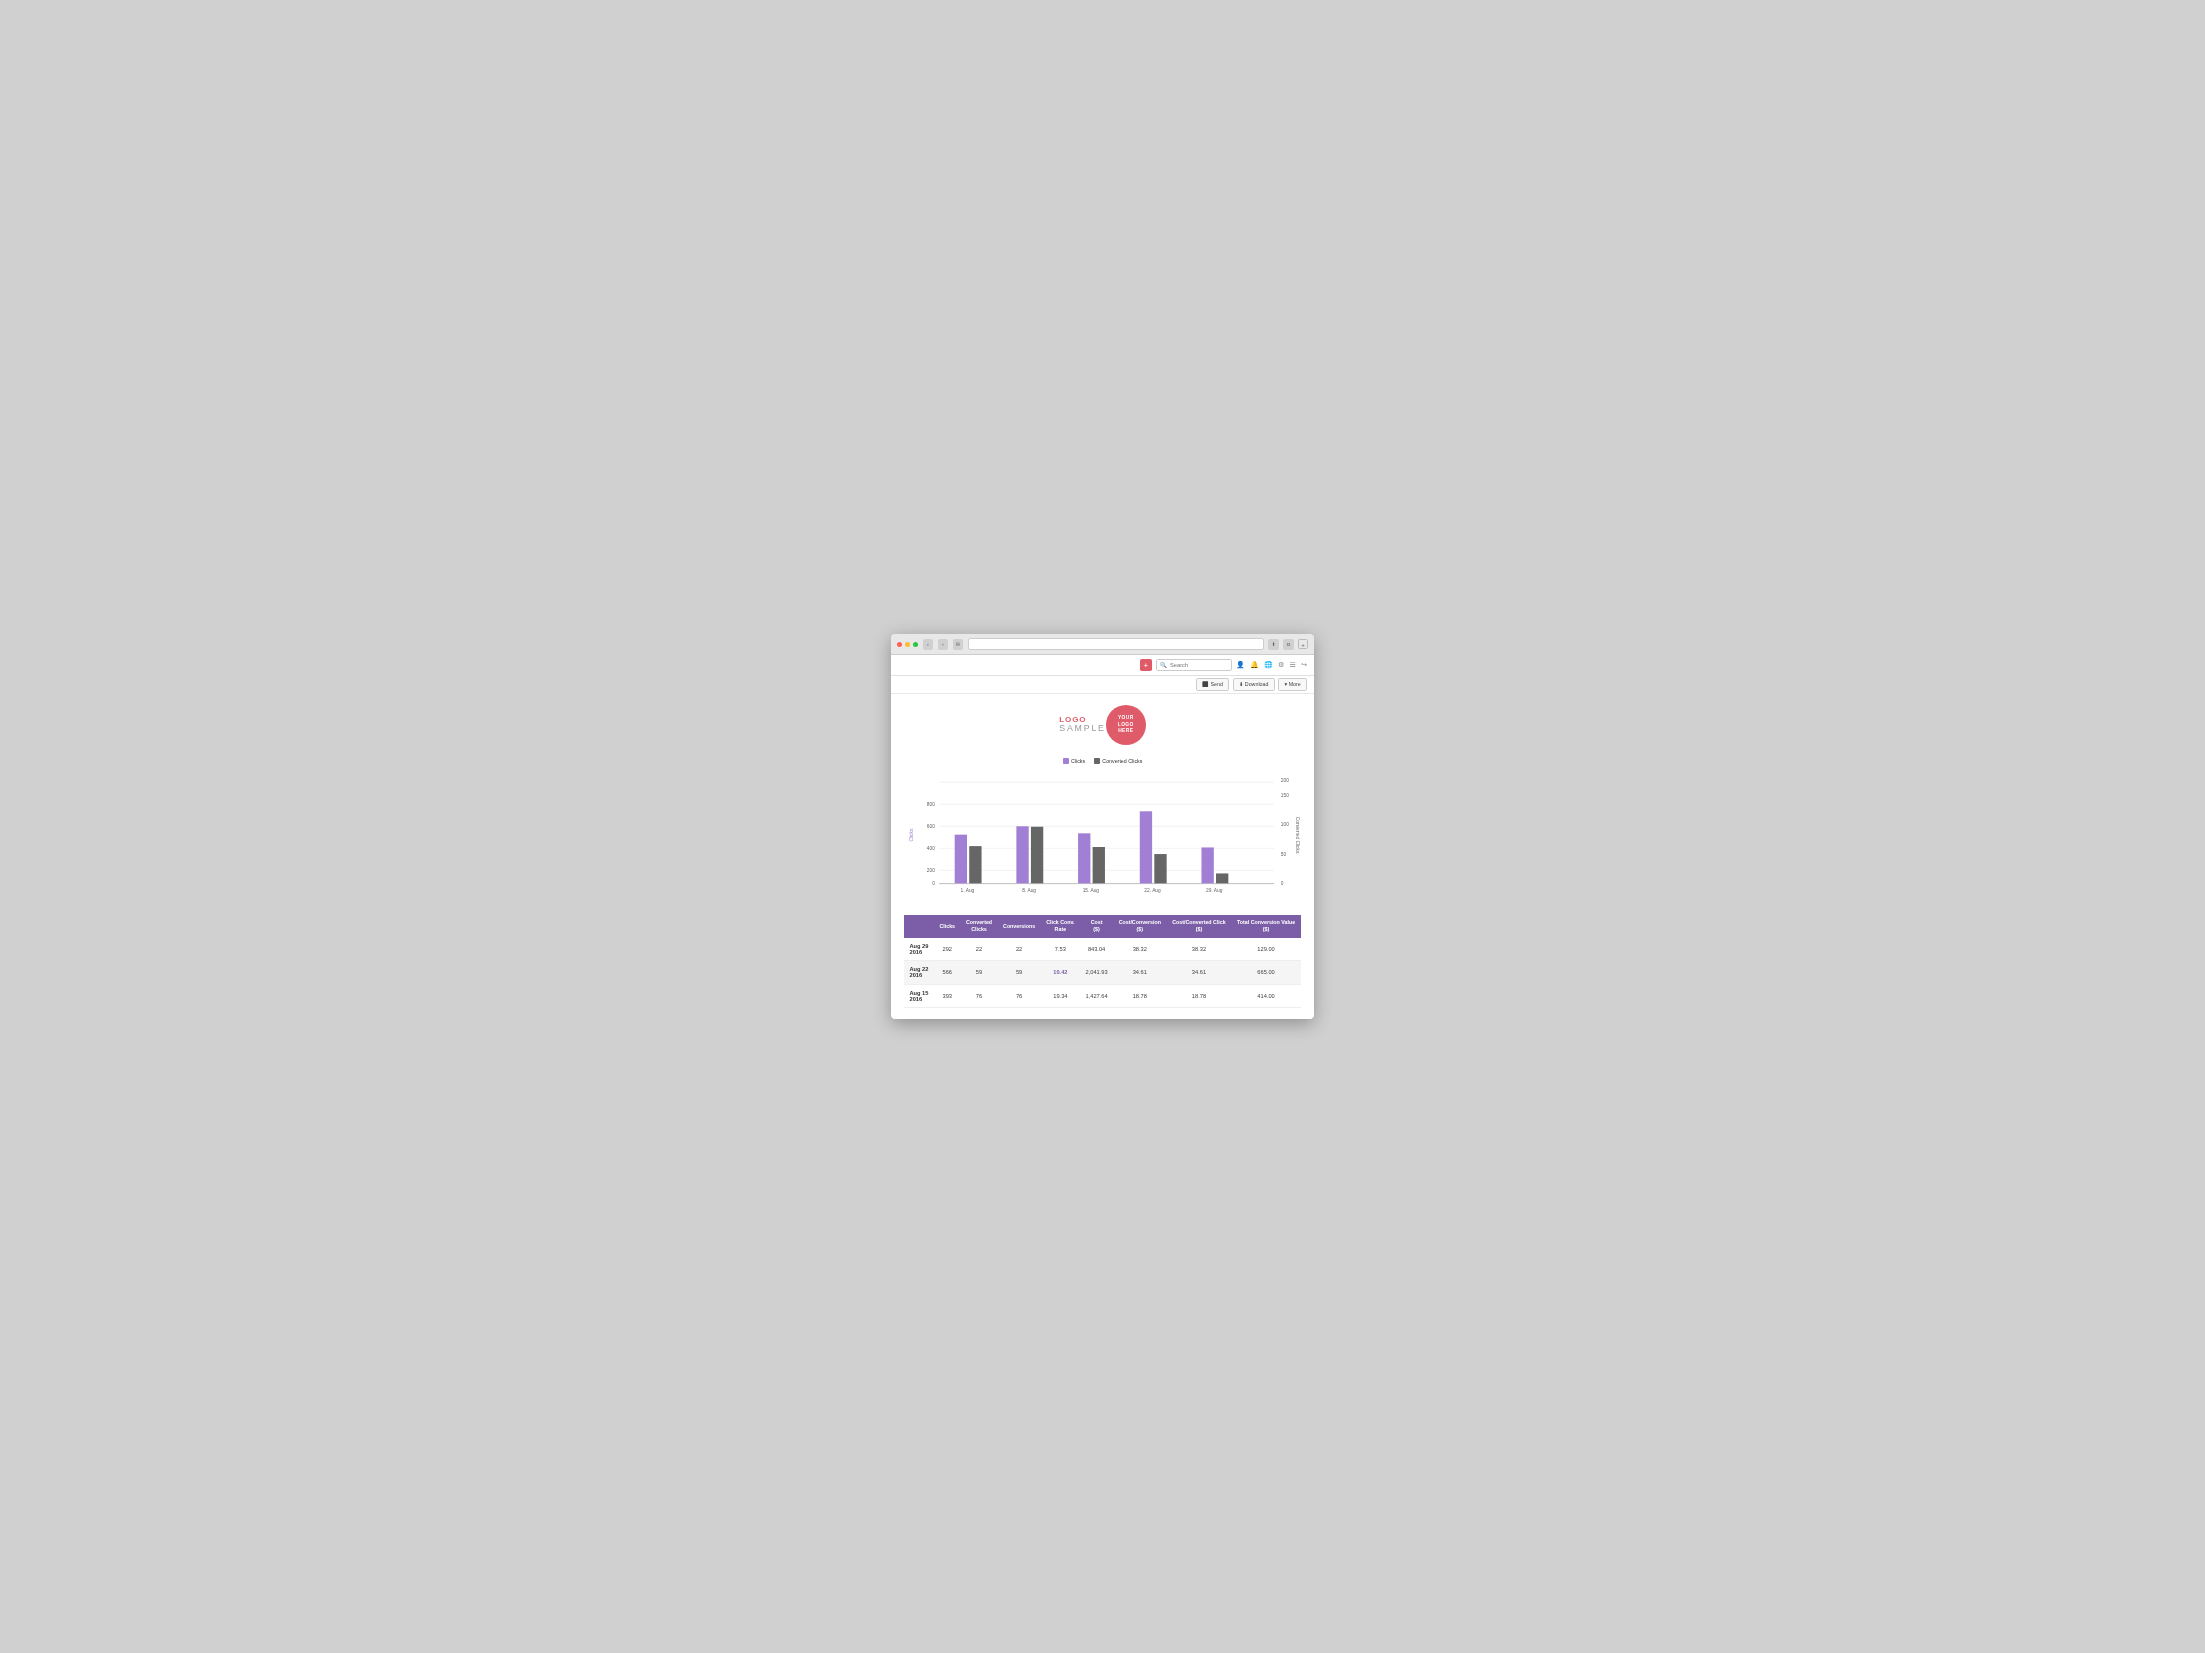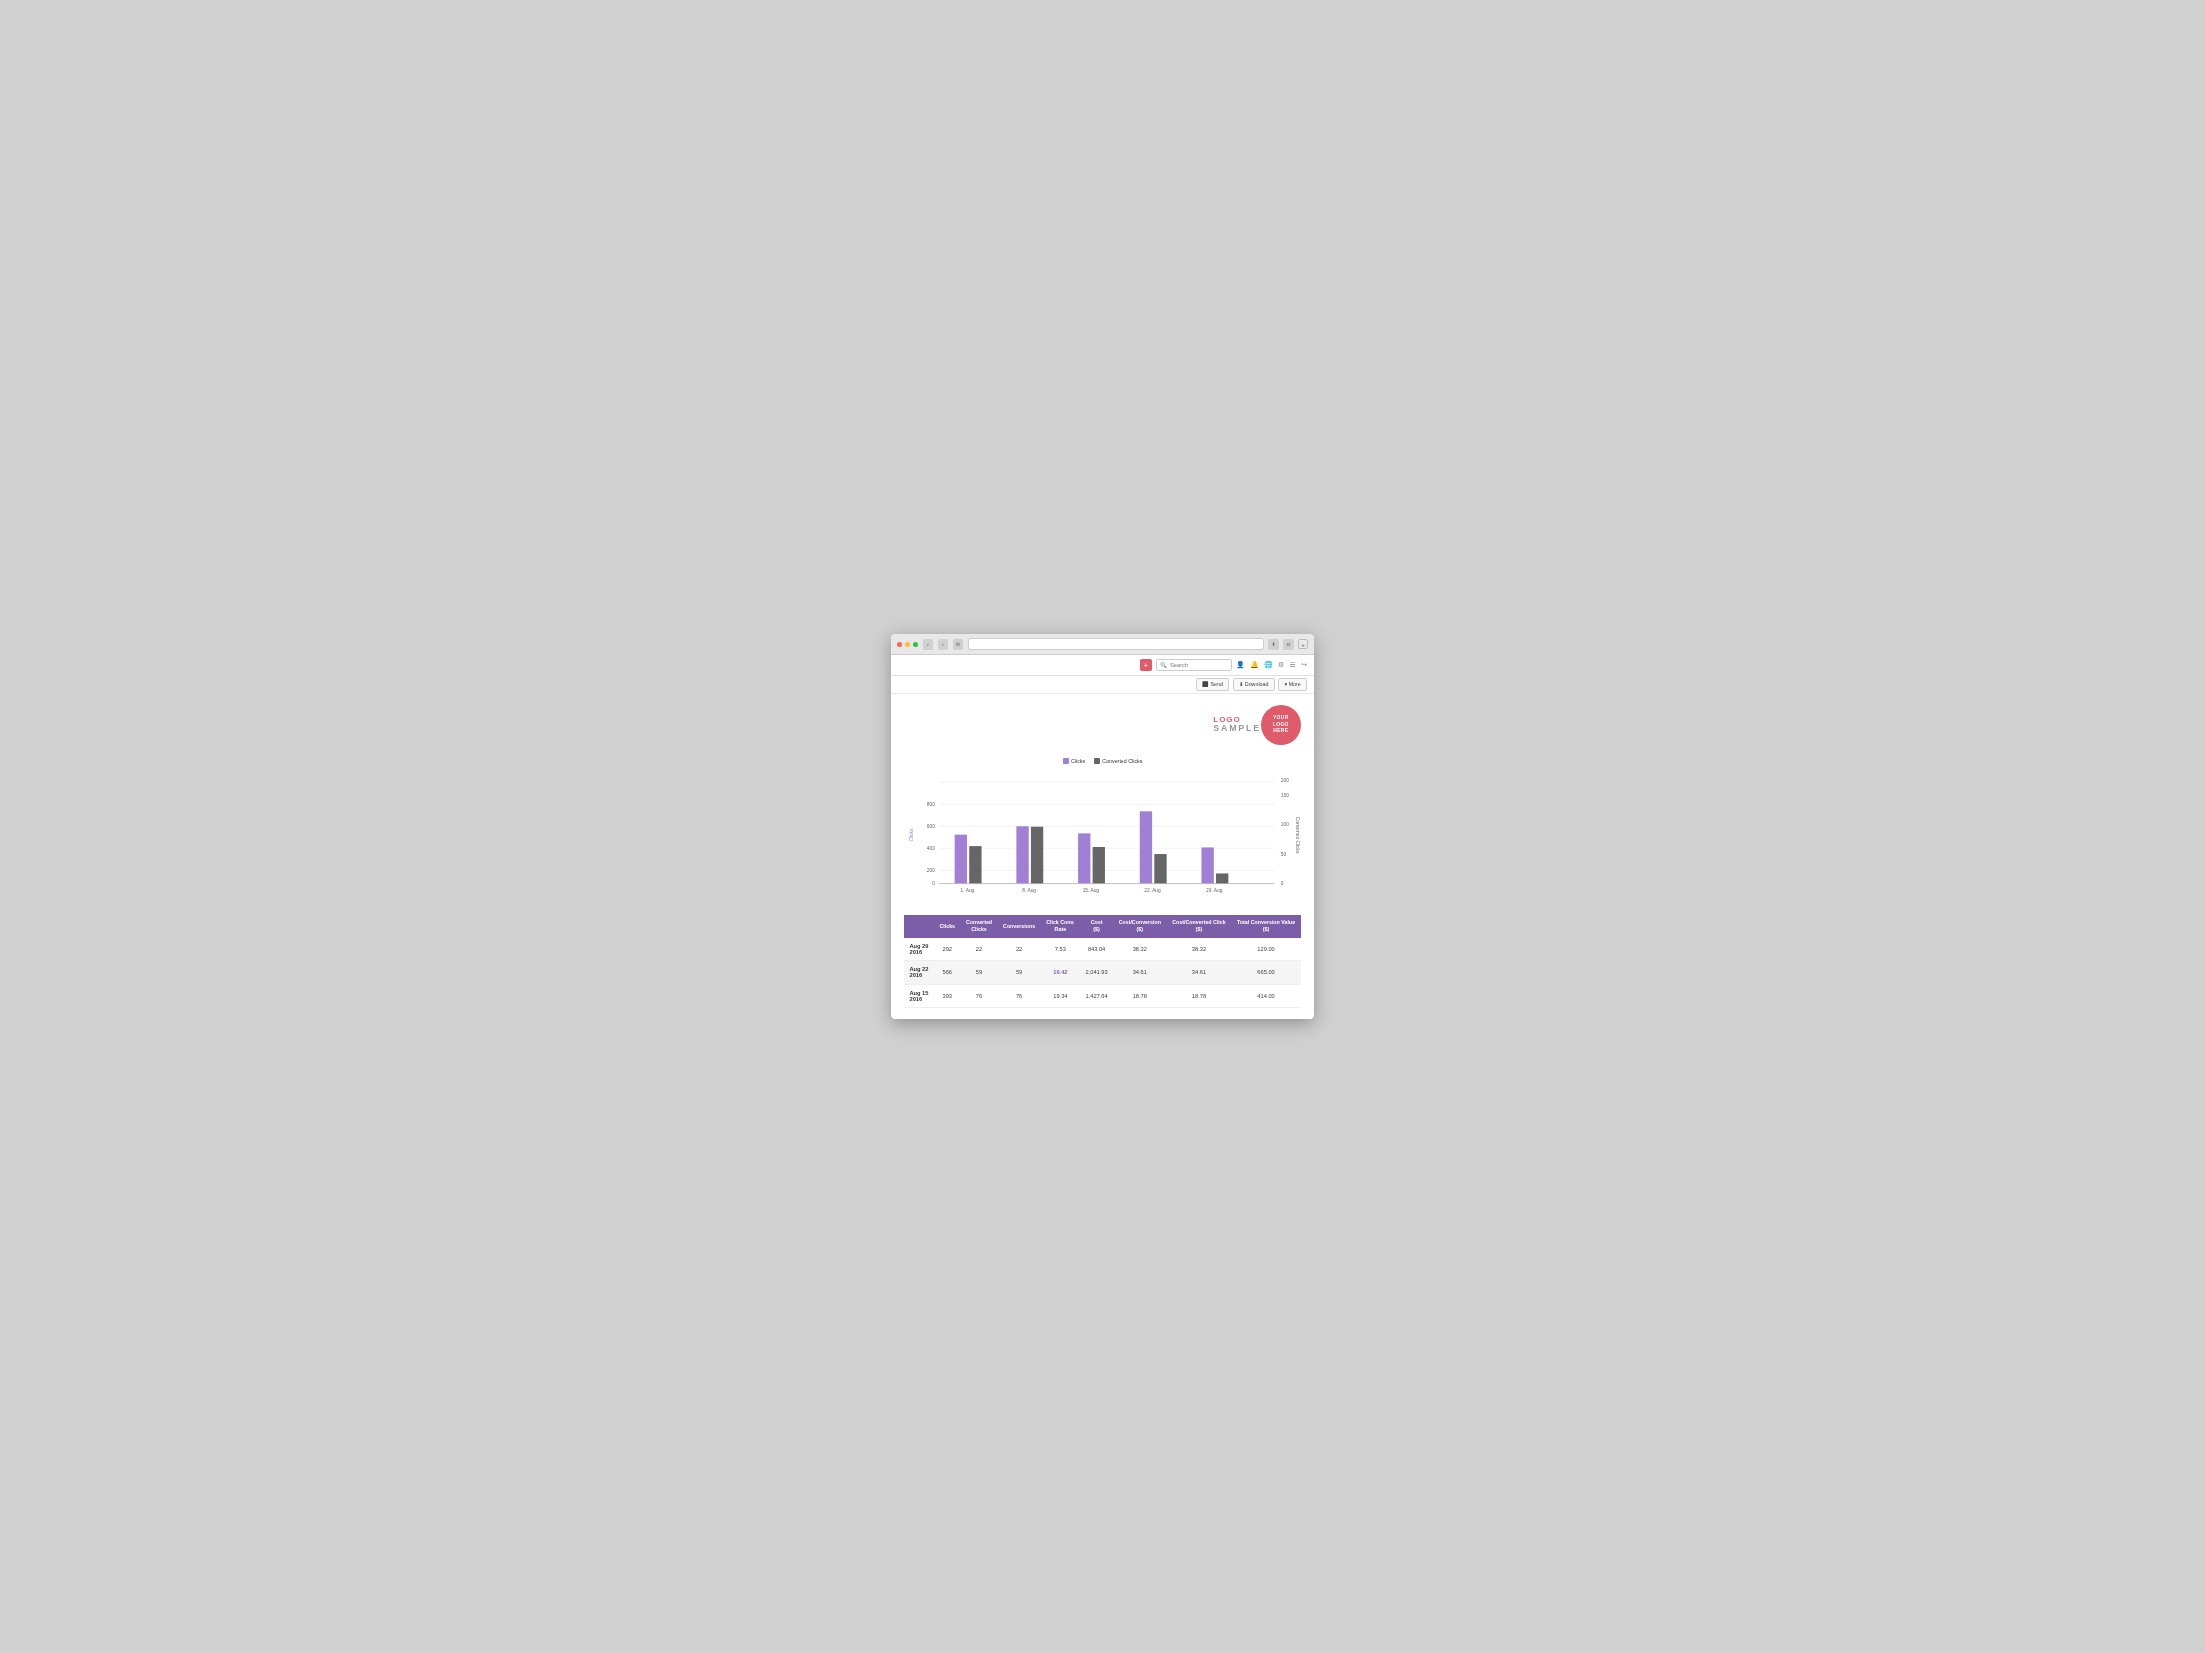--- a/index.html
+++ b/index.html
@@ -150,39 +150,39 @@
 
     
     .content-area {
       background: #fff;
       padding: 10.6px 13.2px;
     }
 
     
     .report-header {
       display: flex;
-      justify-content: flex-end;
+      justify-content: center;
       align-items: center;
       margin-bottom: 13.2px;
     }
     .logo-sample {
       display: flex;
       flex-direction: column;
       line-height: 1;
     }
     .logo-red {
       color: #e05b6a;
       font-size: 8px;
       font-weight: 700;
       letter-spacing: 0.9px;
     }
     .logo-gray {
       color: #999;
       font-size: 8.8px;
-      font-weight: 700;
+      font-weight: 400;
       letter-spacing: 1.8px;
     }
     .logo-circle {
       width: 40px; height: 40px;
       border-radius: 50%;
       background: #e05b6a;
       color: #fff;
       font-size: 4.9px;
       font-weight: 700;
       display: flex;

